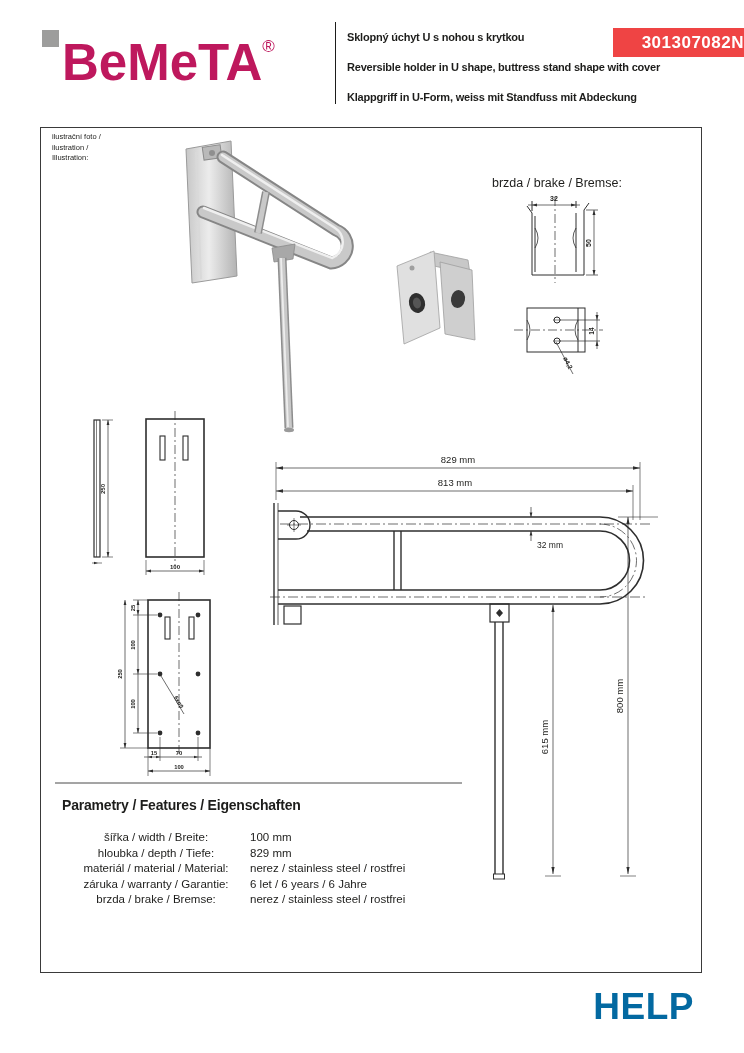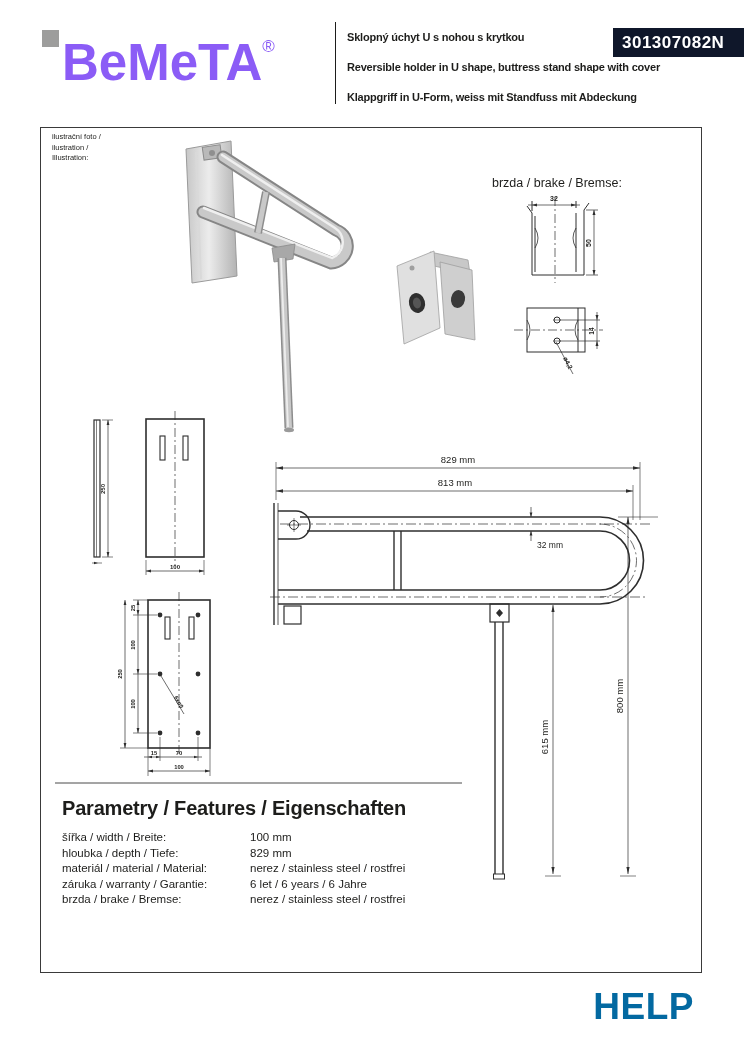--- a/index.html
+++ b/index.html
@@ -3,36 +3,36 @@
 <meta charset="utf-8">
 <style>
   html,body{margin:0;padding:0;}
   body{
     width:744px;height:1053px;background:#ffffff;position:relative;
     font-family:"Liberation Sans", sans-serif;color:#1d1d1b;overflow:hidden;
   }
   .abs{position:absolute;}
   
   .logo-square{left:42px;top:30px;width:17px;height:17px;background:#9d9d9c;}
-  .logo-text{left:62px;top:18px;font-size:51px;font-weight:bold;letter-spacing:0px;color:#8b5cf6;line-height:58px;}
+  .logo-text{left:62px;top:18px;font-size:51px;font-weight:bold;letter-spacing:0px;color:#be185d;line-height:58px;}
   .logo-reg{font-size:17px;vertical-align:28px;font-weight:normal;}
   .header-divider{left:335px;top:22px;width:1px;height:82px;background:#1d1d1b;}
   .title{left:347px;font-size:11px;font-weight:bold;letter-spacing:-0.2px;white-space:nowrap;}
   .title-cs{top:31px;}
   .title-en{top:61px;text-align:center;}
   .title-de{top:91px;}
-  .code-badge{left:613px;top:28px;width:131px;height:29px;background:#0f172a;color:#ffffff;
-    font-size:17px;font-weight:bold;line-height:29px;padding-left:9px;box-sizing:border-box;letter-spacing:0.5px;}
+  .code-badge{left:613px;top:28px;width:131px;height:29px;background:#ef4444;color:#ffffff;
+    font-size:17px;font-weight:bold;line-height:29px;padding-left:9px;box-sizing:border-box;letter-spacing:0.5px;text-align:right;}
   
   .content-box{left:40px;top:127px;width:662px;height:846px;border:1.5px solid #3a3a3a;box-sizing:border-box;}
   .illu-label{left:52px;top:132px;font-size:7.5px;font-weight:normal;line-height:10.5px;color:#1d1d1b;}
   .brake-label{left:492px;top:176px;font-size:12.5px;color:#1d1d1b;}
   
-  .params-heading{left:62px;top:797px;font-size:20px;font-weight:bold;letter-spacing:-0.2px;}
-  .params-table{left:62px;top:830px;font-size:11.5px;line-height:15.6px;}
+  .params-heading{left:62px;top:797px;font-size:14px;font-weight:bold;letter-spacing:-0.2px;}
+  .params-table{left:62px;top:830px;font-size:11.5px;line-height:15.6px;text-align:center;}
   .params-row{display:flex;}
   .params-label{width:188px;}
   .params-value{}
   .help-logo{right:50px;top:986px;font-size:37px;font-weight:bold;letter-spacing:0.5px;color:#0369a1;}
   svg text{font-family:"Liberation Sans", sans-serif;fill:#1d1d1b;}
 </style>
 </head>
 <body>
 
 <div class="abs logo-square"></div>

